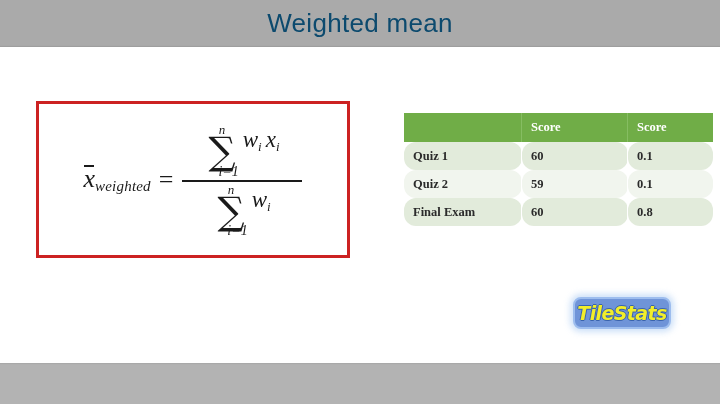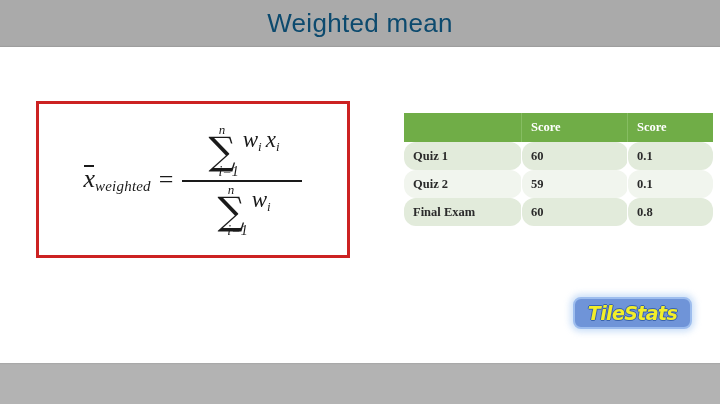--- a/index.html
+++ b/index.html
@@ -201,21 +201,21 @@
   #score-table tbody tr.row-b td { background: #f1f5ee; }
   .col-label { width: 108px; }
   .col-score { width: 96px; }
   .col-weight { width: 76px; }
 
   
   #logo {
     position: absolute;
     left: 573px;
     top: 297px;
-    width: 119px;
+    width: 98px;
     height: 32px;
     border-radius: 8px;
     background: #6f94d8;
     border: 2px solid #9dbdee;
     box-shadow: 0 0 6px 3px rgba(190, 215, 245, 0.75);
     display: flex;
     align-items: center;
     justify-content: center;
     box-sizing: border-box;
   }

